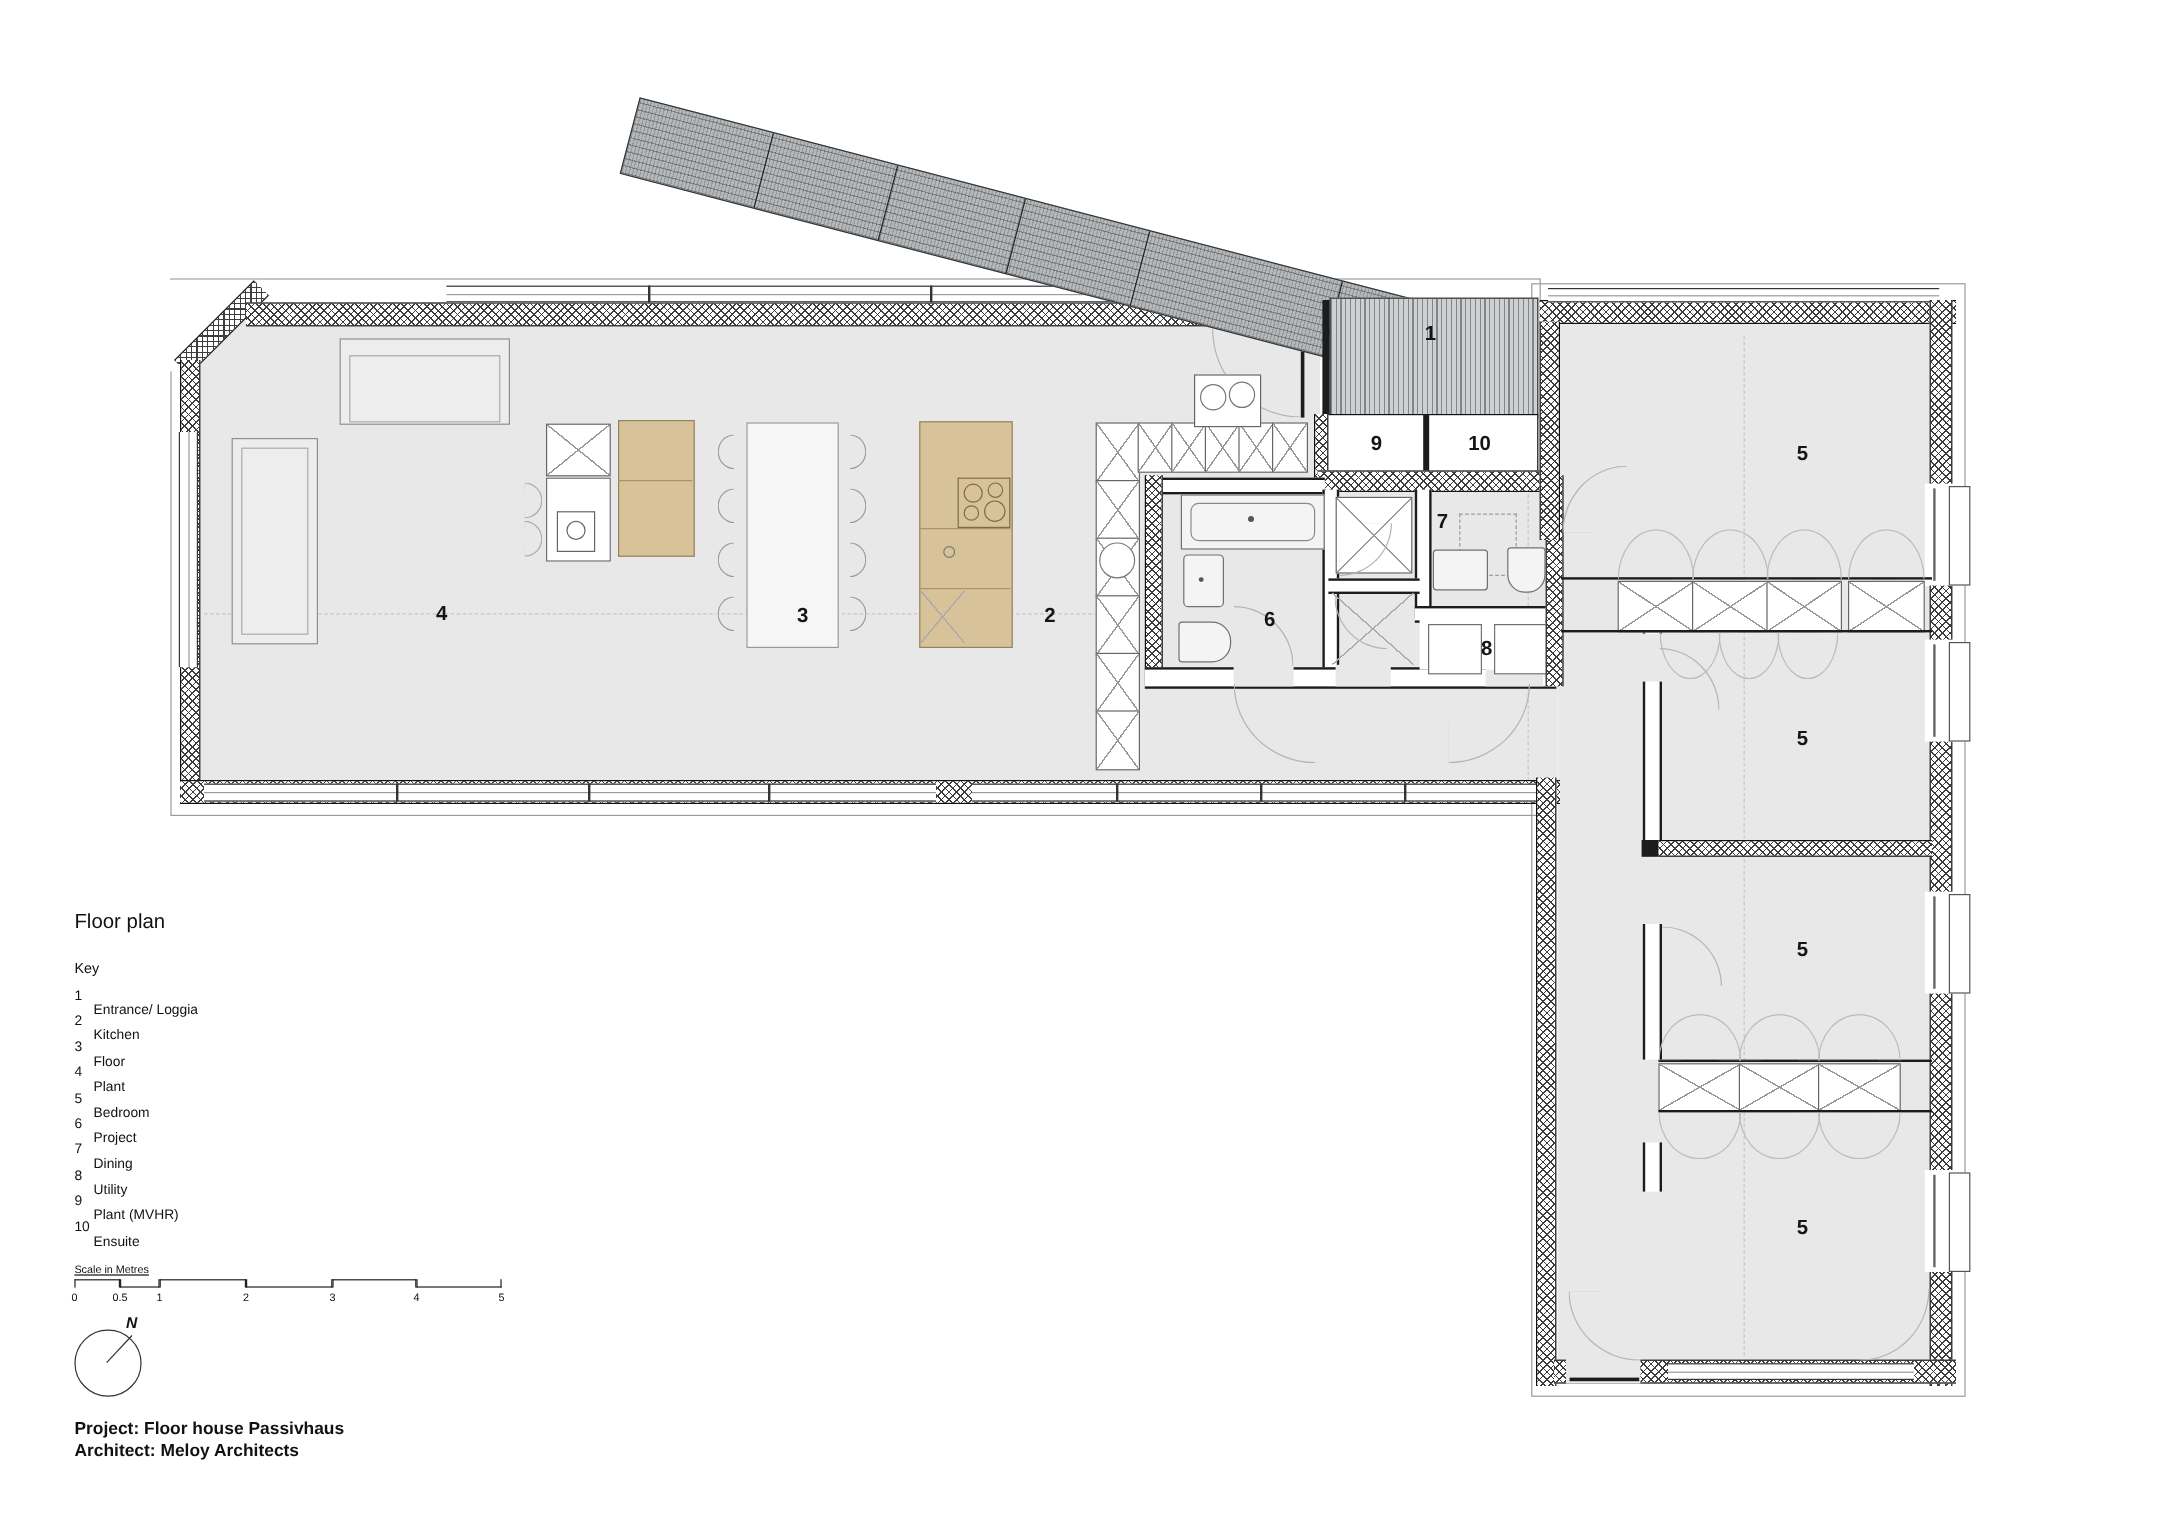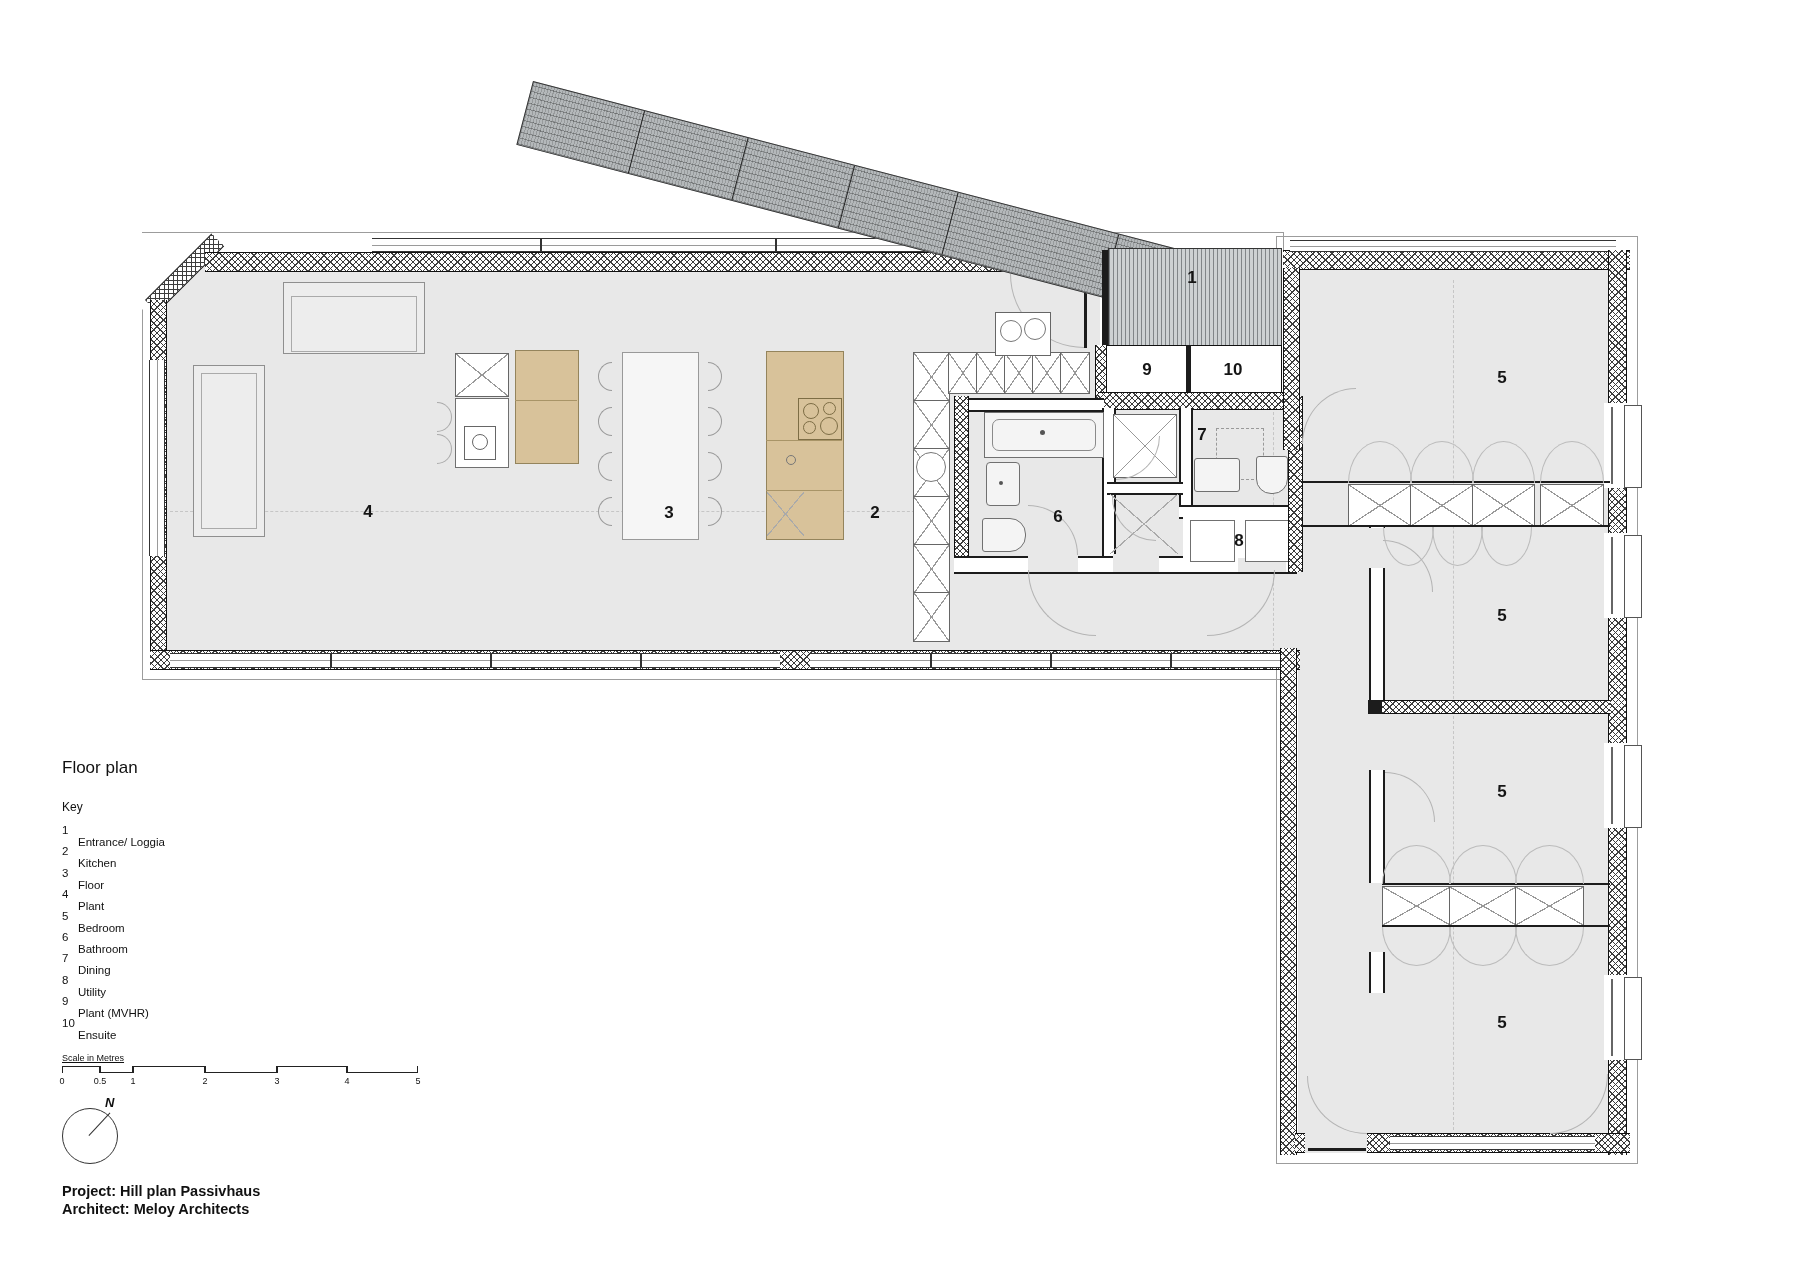--- a/index.html
+++ b/index.html
@@ -305,21 +305,21 @@
     <div class="keyrow">
         <span class="num">4</span>
         <span class="lab">Plant</span>
       </div>
     <div class="keyrow">
         <span class="num">5</span>
         <span class="lab">Bedroom</span>
       </div>
     <div class="keyrow">
         <span class="num">6</span>
-        <span class="lab">Bathroom</span>
+        <span class="lab">Project</span>
       </div>
     <div class="keyrow">
         <span class="num">7</span>
         <span class="lab">Dining</span>
       </div>
     <div class="keyrow">
         <span class="num">8</span>
         <span class="lab">Utility</span>
       </div>
     <div class="keyrow">
@@ -350,16 +350,16 @@
       <span class="scalenum" style="left:356px;">5</span>
     </div>
   </div>
 
   <div class="a" style="left:55px;top:1095px;width:80px;height:75px;">
     <div class="a circle" style="left:7px;top:13px;width:54px;height:54px;background:none;border-color:#333;"></div>
     <div class="a" style="left:34px;top:40px;width:31px;height:1.4px;background:#333;transform-origin:left center;transform:rotate(-47deg);"></div>
     <div class="a nlab" style="left:50px;top:0;">N</div>
   </div>
 
-  <div class="a foot" style="left:62px;top:1182px;">Project: Hill plan Passivhaus</div>
+  <div class="a foot" style="left:62px;top:1182px;">Project: Floor house Passivhaus</div>
   <div class="a foot" style="left:62px;top:1200px;">Architect: Meloy Architects</div>
 
 </div>
 
 </body></html>

